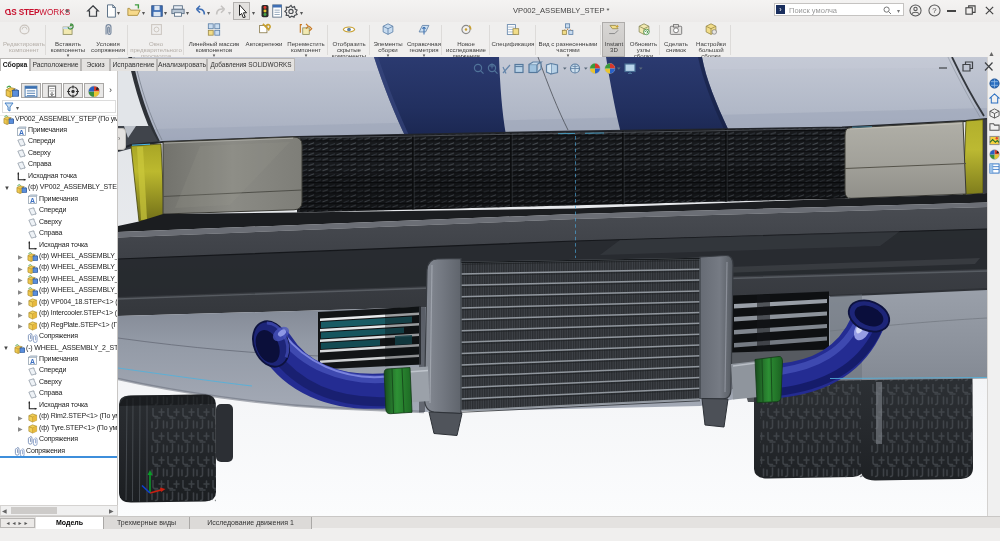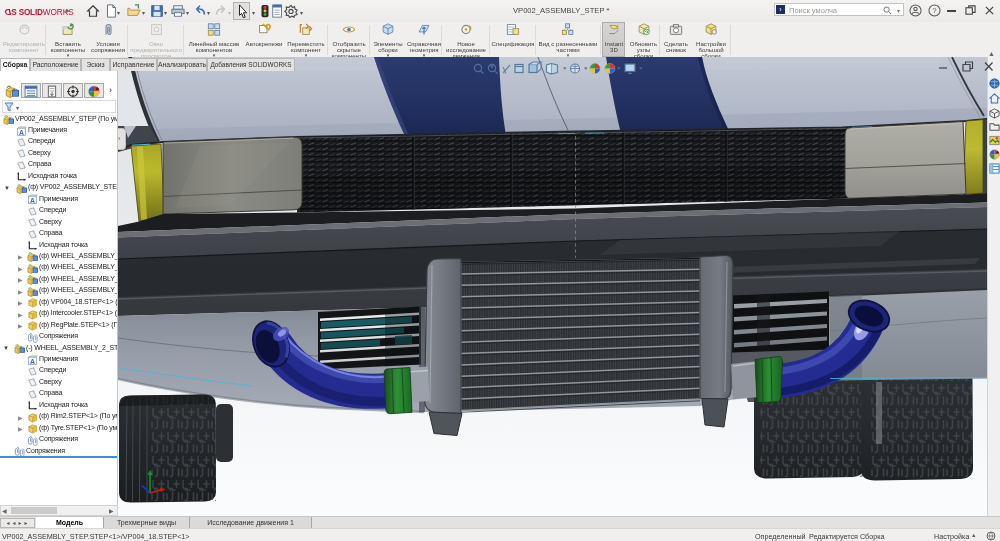--- a/index.html
+++ b/index.html
@@ -384,21 +384,21 @@
           <rect x="625" y="64" width="10" height="7.5"></rect>
           <path d="M628 73.5 h4 M630 71.5 v2" fill="none"></path>
         </g>
 <path d="M563 67.5 l1.8 2.2 l1.8 -2.2 Z" fill="#5a6a7a"></path>
 <path d="M584 67.5 l1.8 2.2 l1.8 -2.2 Z" fill="#5a6a7a"></path>
 <path d="M617 67.5 l1.8 2.2 l1.8 -2.2 Z" fill="#5a6a7a"></path>
 <path d="M639 67.5 l1.8 2.2 l1.8 -2.2 Z" fill="#5a6a7a"></path>
 
 </svg></div>
 <div id="titlebar">
- <div id="logo"><span class="lt">D</span>S <span style="font-style:normal">SOLID</span><span class="wk" style="font-style:normal">WORKS</span></div>
+ <div id="logo"><span class="lt">D</span>S <span style="font-style:normal">STEP</span><span class="wk" style="font-style:normal">WORKS</span></div>
  <div class="abs" style="left:66px;top:6px;font-size:8px;color:#666;">▸</div>
  <svg class="tbtn" style="left:86px" viewBox="0 0 16 16">
         <path d="M8 2 L14 8 L12 8 L12 14 L4 14 L4 8 L2 8 Z" fill="none" stroke="#3a3d42" stroke-width="1.4"></path>
       </svg>
  <svg class="tbtn" style="left:104px" viewBox="0 0 16 16">
         <path d="M4 1 L10 1 L13 4 L13 15 L4 15 Z" fill="#fdfdfd" stroke="#5b6f85" stroke-width="1.1"></path>
         <path d="M10 1 L10 4 L13 4" fill="none" stroke="#5b6f85" stroke-width="1.1"></path>
       </svg>
  <div class="tdrop" style="left:117px">▾</div>
  <svg class="tbtn" style="left:127px" viewBox="0 0 16 16">
@@ -935,31 +935,20 @@
  <div class="abs" style="left:1px;top:1px;font-size:6px;color:#666;">◀</div>
  <div class="abs" style="left:10px;top:1px;width:46px;height:7px;background:#cdcbc9;"></div>
  <div class="abs" style="left:108px;top:1px;font-size:6px;color:#666;">▶</div>
 </div>
 <div id="bottomtabs">
  <div class="abs" style="left:0;top:1px;width:35px;height:10px;background:#eceae8;border:1px solid #b8b6b4;font-size:5px;color:#555;line-height:9px;text-align:center;letter-spacing:1px;">◄◄►►</div>
  <div class="btab" style="left:36px;width:68px;background:#fff;font-weight:bold;color:#000;">Модель</div>
  <div class="btab" style="left:104px;width:86px;">Трехмерные виды</div>
  <div class="btab" style="left:190px;width:122px;">Исследование движения 1</div>
 </div>
-<div id="statusbar">
- <div class="abs" style="left:2px;top:3px;">VP002_ASSEMBLY_STEP.STEP&lt;1&gt;/VP004_18.STEP&lt;1&gt;</div>
- <div class="abs" style="left:755px;top:3px;">Определенный</div>
- <div class="abs" style="left:809px;top:3px;">Редактируется Сборка</div>
- <div class="abs" style="left:934px;top:3px;">Настройка</div>
- <div class="abs" style="left:971px;top:3px;font-size:5.5px;color:#555;">▲</div>
- <svg class="abs" style="left:986px;top:2px" width="10" height="10" viewBox="0 0 10 10">
-        <circle cx="5" cy="5" r="4" fill="none" stroke="#666"></circle>
-        <path d="M1 5 h8 M5 1 a6 6 0 0 1 0 8 M5 1 a6 6 0 0 0 0 8" fill="none" stroke="#666" stroke-width="0.7"></path>
-      </svg>
-</div>
 <svg class="abs" style="left:930px;top:58px;z-index:8" width="68" height="18" viewBox="0 0 68 18">
 <g stroke="#3f4246" stroke-width="1.2" fill="none">
  <path d="M9 10 L17 10"></path>
  <path d="M33 6.5 L40 6.5 L40 13 L33 13 Z M35.5 6.5 L35.5 4 L42.5 4 L42.5 10.5 L40 10.5"></path>
  <path d="M55 4.5 L62.5 12.5 M62.5 4.5 L55 12.5"></path>
 </g>
 </svg>
 <div class="abs" style="left:118px;top:128px;width:8px;height:22px;background:#e4e2e0;border:1px solid #c0beba;border-left:none;border-radius:0 4px 4px 0;z-index:5;font-size:7px;color:#666;line-height:20px;">›</div>
 </div>
 

